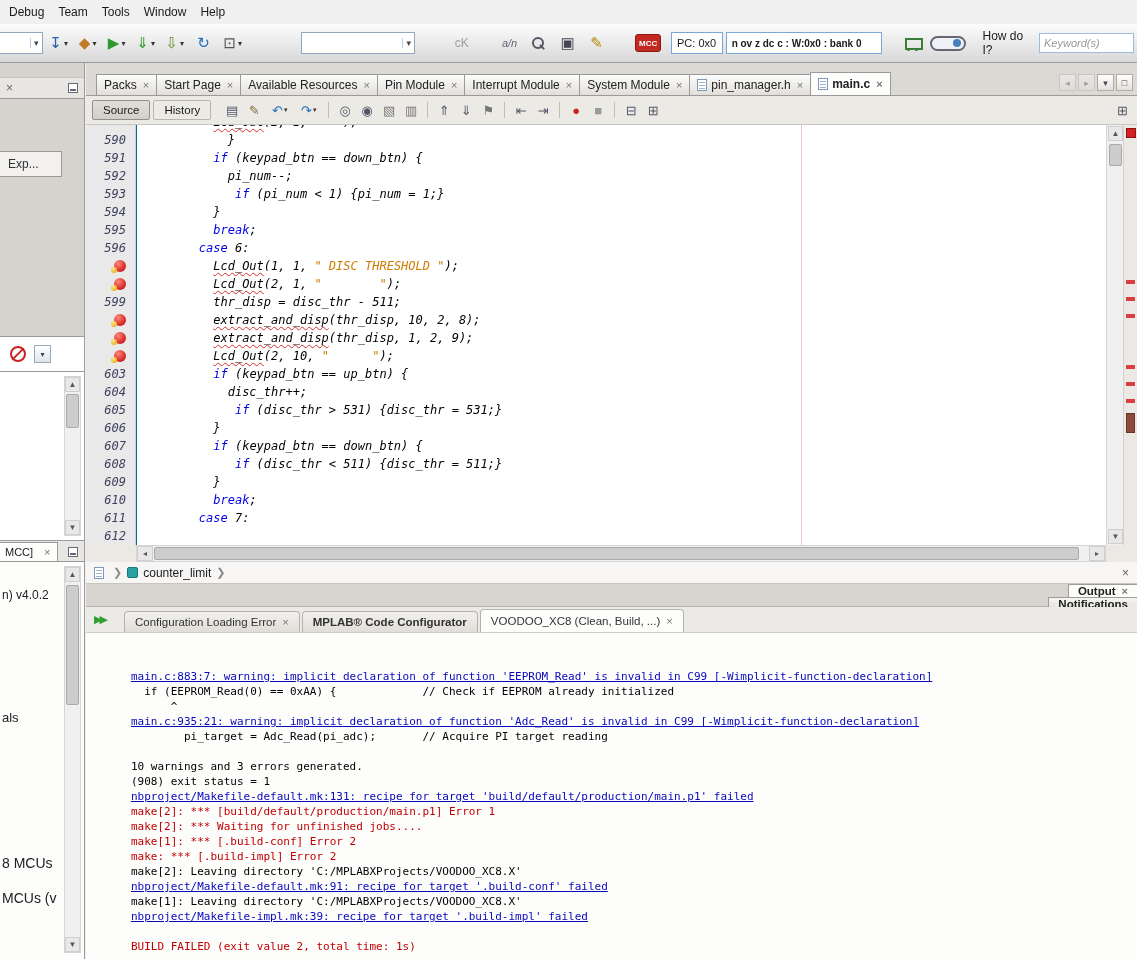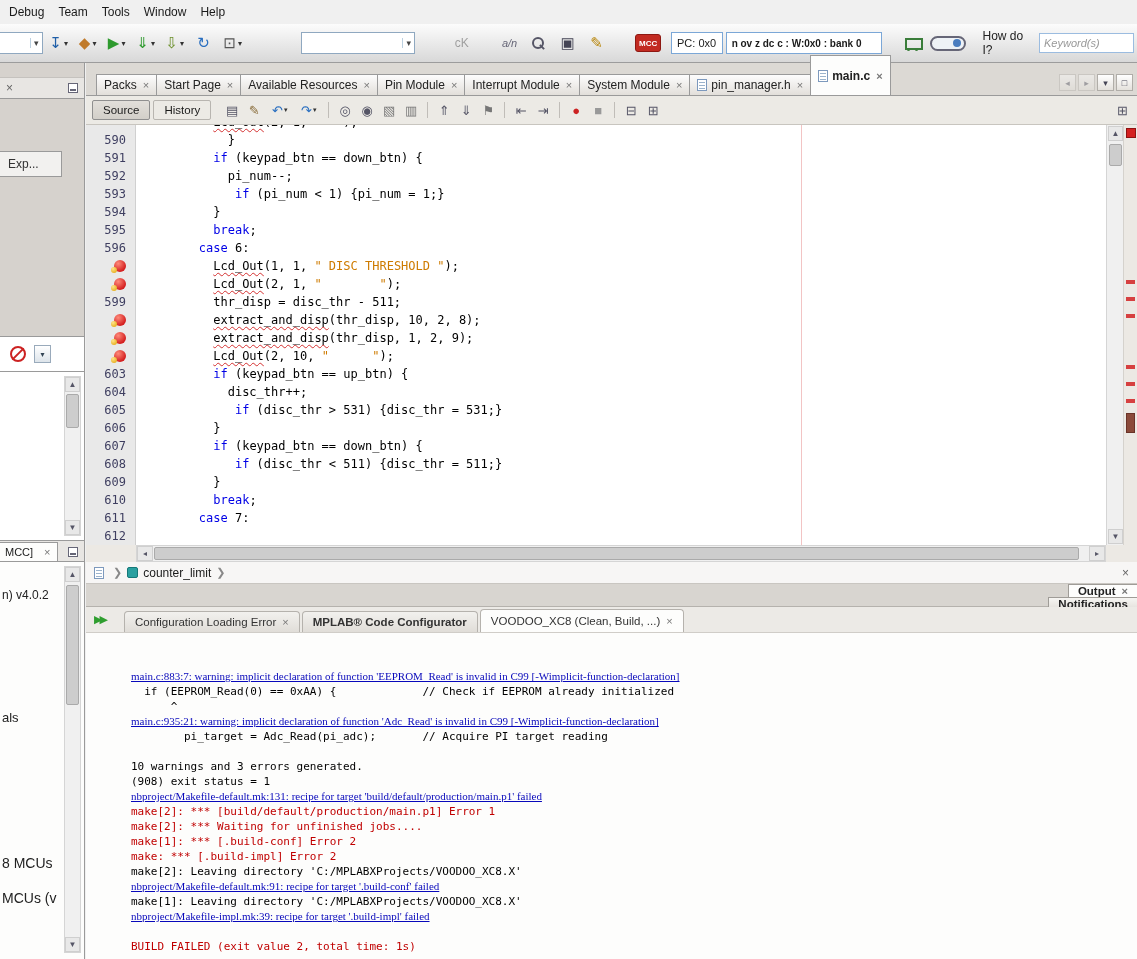--- a/index.html
+++ b/index.html
@@ -59,39 +59,39 @@
   .frag1{top:148px;font-size:13px;}
   .frag2{top:293px;font-size:14px;}
   .frag3{top:328px;font-size:14px;}
 
   
   .editor-col{position:absolute;left:86px;top:0;right:0;bottom:0;background:#ece9e4;}
 
   .doc-tabbar{position:absolute;top:0;left:0;right:0;height:33px;background:#dcd9d4;border-bottom:1px solid #9a9a9a;}
   .dtabs{position:absolute;left:10px;bottom:0;display:flex;align-items:flex-end;}
   .dtab{height:21px;display:flex;align-items:center;padding:0 7px;font-size:12px;background:linear-gradient(#fdfdfd,#e2dfda);border:1px solid #9a9a9a;border-bottom:none;margin-right:-1px;white-space:nowrap;color:#222;}
-  .dtab.active{background:#fdfdfc;height:40px;font-weight:bold;}
+  .dtab.active{background:#fdfdfc;height:23px;font-weight:bold;}
   .tclose{margin-left:6px;color:#777;font-size:11px;}
   .ficon{display:inline-block;width:10px;height:12px;background:#fff;border:1px solid #7d99bd;margin-right:4px;position:relative;}
   .ficon::after{content:"";position:absolute;left:1px;top:2px;right:1px;height:1px;background:#9bb3cc;box-shadow:0 3px 0 #9bb3cc,0 6px 0 #9bb3cc;}
   .tab-controls{position:absolute;right:4px;bottom:4px;display:flex;gap:2px;}
   .navbtn{width:17px;height:17px;border:1px solid #b0ada8;background:linear-gradient(#fff,#e4e1dc);display:flex;align-items:center;justify-content:center;font-size:9px;color:#445;}
   .navbtn.dis{opacity:.4;}
 
   .ed-toolbar{position:absolute;top:33px;left:0;right:0;height:29px;background:#eceae5;border-bottom:1px solid #c8c5bf;display:flex;align-items:center;padding:0 6px;gap:3px;}
   .srcbtn{padding:3px 10px;font-size:11.5px;border:1px solid #8f8f8f;border-radius:2px;background:linear-gradient(#e2dfda,#d2cfc9);}
   .histbtn{padding:3px 10px;font-size:11.5px;border:1px solid #b8b5b0;border-radius:2px;background:transparent;}
   .eicons{display:flex;align-items:center;gap:2px;margin-left:8px;}
   .ebtn{width:20px;height:20px;display:flex;align-items:center;justify-content:center;font-size:13px;color:#556;border:1px solid transparent;border-radius:2px;}
   .ebtn.dd{width:27px;}
   .ebtn.dd::after{content:"▾";font-size:7px;margin-left:1px;color:#333;}
   .tsep{width:1px;height:16px;background:#c0bdb8;margin:0 4px;}
   .grid-btn{position:absolute;right:5px;top:5px;width:19px;height:19px;display:flex;align-items:center;justify-content:center;font-size:13px;color:#556;}
 
-  .editor-body{position:absolute;top:62px;left:0;right:0;height:420px;background:#ffffff;overflow:hidden;}
+  .editor-body{position:absolute;top:62px;left:0;right:0;height:420px;background:#0369a1;overflow:hidden;font-style:italic;}
   .gutter{position:absolute;left:0;top:0;bottom:0;width:50px;background:#e9e9e9;border-right:1px solid #d0d0d0;overflow:hidden;}
   .gutter-inner{margin-top:-12px;}
   .gut-row{height:18px;line-height:18px;text-align:right;padding-right:9px;font-family:"DejaVu Sans Mono",monospace;font-size:12px;color:#3e3e60;}
   .badge{display:inline-block;width:12px;height:12px;border-radius:50%;background:radial-gradient(circle at 35% 30%,#ff8a7a,#d42020 70%);position:relative;vertical-align:middle;margin-top:-2px;}
   .badge::after{content:"";position:absolute;left:-3px;bottom:-1px;width:6px;height:6px;border-radius:50%;background:radial-gradient(circle at 35% 30%,#ffe48a,#e0a000);}
   .codearea{position:absolute;left:51px;top:0;bottom:0;right:31px;overflow:hidden;background:#fff;}
   .col-guide{position:absolute;left:664px;top:0;bottom:0;width:1px;background:#f2c4c4;}
   .code-inner{margin-top:-12px;position:relative;}
   .code-row{height:18px;line-height:18px;font-family:"DejaVu Sans Mono",monospace;font-size:12px;white-space:pre;padding-left:4px;color:#000;}
   .c-k{color:#0000e6;}
@@ -125,21 +125,21 @@
   .otab{height:20px;display:flex;align-items:center;padding:0 9px;font-size:11.5px;font-weight:bold;color:#222;background:linear-gradient(#f6f5f2,#e2dfda);border:1px solid #9f9c97;border-bottom:none;margin-right:-1px;white-space:nowrap;}
   .otab.active{background:#fdfdfc;}
   .out-subtabs{position:absolute;top:544px;left:0;right:0;height:26px;background:#eceae6;border-bottom:1px solid #d0cdc8;display:flex;align-items:flex-end;gap:2px;padding-left:4px;}
   .rerun{align-self:center;margin:0 10px 0 4px;color:#2f9e2f;font-size:11px;letter-spacing:-3px;width:18px;}
   .stab{height:21px;display:flex;align-items:center;padding:0 10px;font-size:11.5px;background:linear-gradient(#f2f1ee,#e0ddd8);border:1px solid #b5b2ad;border-bottom:none;border-radius:4px 4px 0 0;white-space:nowrap;color:#333;}
   .stab.bold{font-weight:bold;}
   .stab.active{background:#fdfdfc;height:23px;}
 
   .console{position:absolute;top:570px;left:0;right:0;bottom:0;background:#fdfdfc;overflow:hidden;font-family:"DejaVu Sans Mono",monospace;font-size:11px;line-height:15px;padding:36px 0 0 45px;}
   .con-row{min-height:15px;white-space:pre;color:#000;}
-  .con-link{color:#0808bb;text-decoration:underline;font-family:Liberation Serif, serif;}
+  .con-link{color:#0808bb;text-decoration:underline;}
   .con-err{color:#c00000;}
 </style>
 </head>
 <body>
 
 <div class="menubar">
     <div class="menu-item">Debug</div>
     <div class="menu-item">Team</div>
     <div class="menu-item">Tools</div>
     <div class="menu-item">Window</div>

